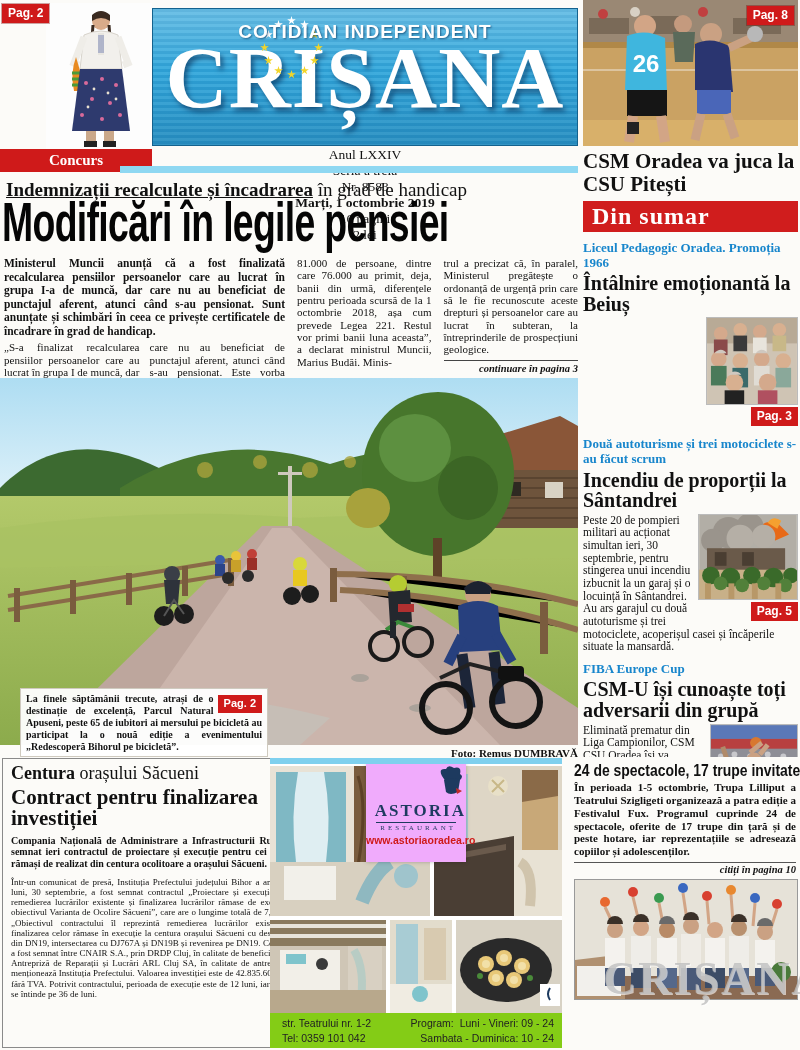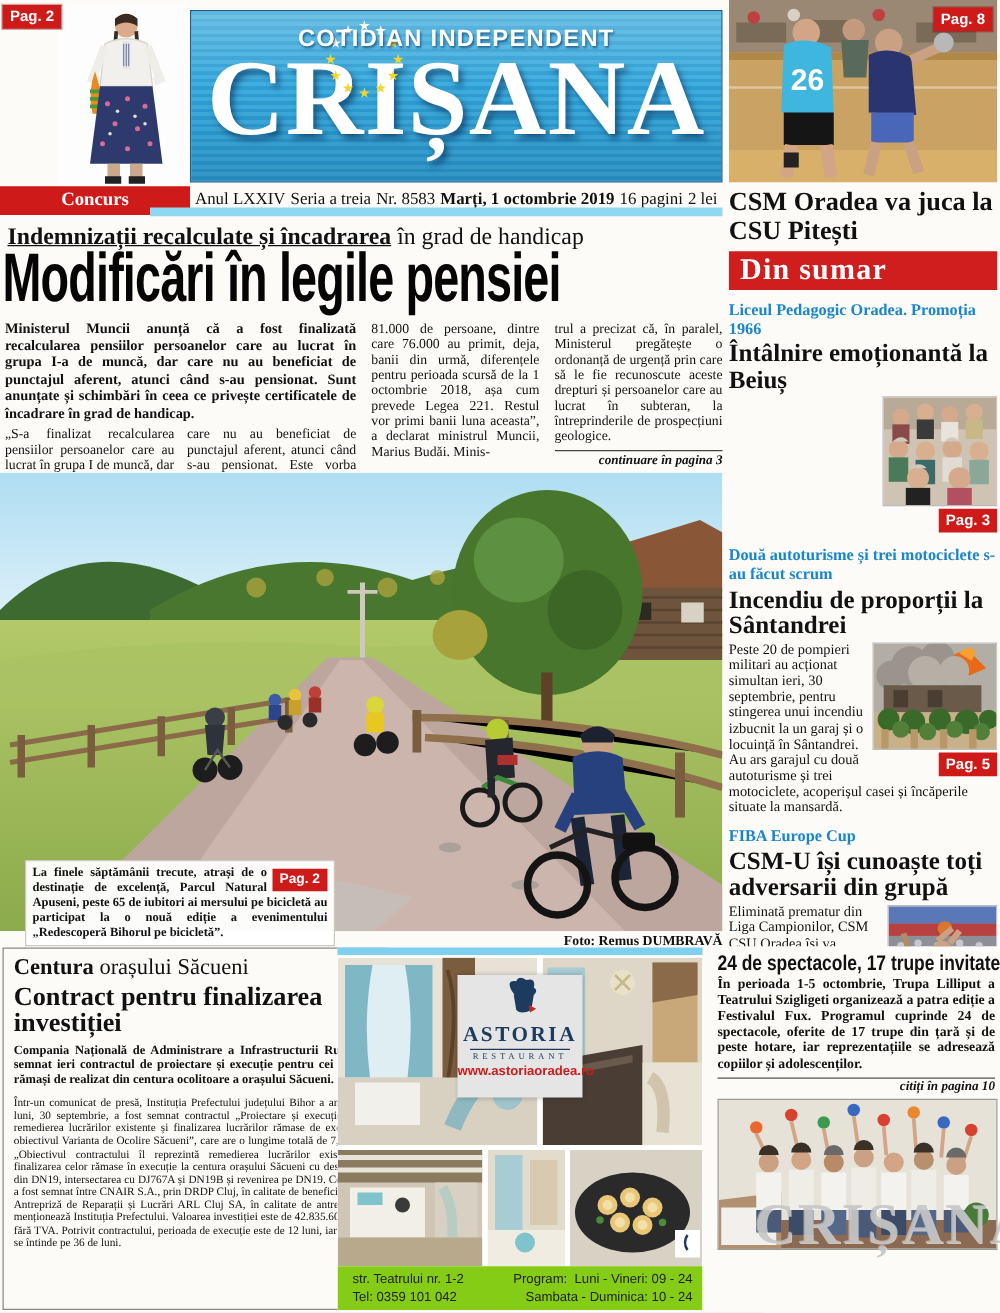--- a/index.html
+++ b/index.html
@@ -23,21 +23,21 @@
               background:linear-gradient(180deg,rgba(255,255,255,.25),rgba(255,255,255,0) 45%,rgba(0,40,80,.18)); }
   .tagline { position:absolute; left:0; right:0; top:12px; text-align:center; color:#fff;
              font-family:"Liberation Sans",sans-serif; font-weight:bold; font-size:19px; letter-spacing:1px;
              text-shadow:1px 1px 2px rgba(0,40,80,.6); z-index:3; }
   .mast-title { position:absolute; left:0; right:0; top:26px; text-align:center; color:#fff;
                 font-weight:bold; font-size:86px; line-height:1; letter-spacing:1px;
                 text-shadow:3px 4px 5px rgba(0,30,70,.55); z-index:2; }
   .star { position:absolute; width:9px; height:9px; z-index:3;
           clip-path:polygon(50% 0%,61% 35%,98% 35%,68% 57%,79% 91%,50% 70%,21% 91%,32% 57%,2% 35%,39% 35%); }
   .dateline { position:absolute; left:152px; top:147px; width:426px; height:24px; display:flex;
-              align-items:center; justify-content:space-between; font-size:13.5px; padding:0 4px; }
+              align-items:center; justify-content:space-between; font-size:13.5px; padding:0 4px;flex-direction:column; }
   .dateline .dl-date { font-weight:bold; }
   .cyan-rule { position:absolute; left:120px; top:166px; width:458px; height:7px; background:#8fd8f2; }
 
   
   .lead-kicker { position:absolute; left:6px; top:179px; width:572px; font-size:19px; }
   .lead-kicker b { font-weight:bold;text-decoration:underline; }
   .lead-headline { position:absolute; left:2px; top:194px; width:850px; font-family:"Liberation Sans",sans-serif;
                    font-weight:bold; font-size:55px; line-height:1.02; letter-spacing:-1px; color:#050505;
                    transform:scaleX(.68); transform-origin:left top; white-space:nowrap; }
   .lead-body { position:absolute; left:4px; top:257px; width:574px; height:118px; display:flex; gap:12px; }
@@ -80,22 +80,22 @@
   .sac-kicker b { font-weight:bold; }
   .sac-head { font-weight:bold; font-size:21px; line-height:1.02; margin:3px 0 5px; }
   .sac-lead { font-weight:bold; font-size:10px; line-height:1.18; text-align:justify; }
   .sac-body { font-size:9px; line-height:1.13; text-align:justify; margin-top:7px; }
   .sac-sign { text-align:right; font-weight:bold; font-size:10px; margin-top:1px; }
 
   .ad-astoria { position:absolute; left:270px; top:758px; width:292px; height:290px; background:#fff;
                 border-top:6px solid #7fd0ee; overflow:hidden; }
   .ad-collage { position:relative; width:100%; height:249px; background:#fff; }
   .ad-cell { position:absolute; overflow:hidden; }
-  .ad-panel { position:absolute; left:96px; top:16px; width:100px; height:98px; background:#e5e5e5;
-              text-align:center; z-index:3; box-shadow:0 0 4px rgba(0,0,0,.25); padding-top:2px; }
+  .ad-panel { position:absolute; left:96px; top:0; width:100px; height:98px; background:#f0abfc;
+              text-align:right; z-index:3; box-shadow:0 0 4px rgba(0,0,0,.25); padding-top:2px; }
   .ad-brand { color:#1d3a5f; font-weight:bold; font-size:17px; letter-spacing:2px; margin-top:1px; }
   .ad-sub { color:#1d3a5f; font-size:7px; letter-spacing:3px; border-top:1px solid #1d3a5f; margin:1px 10px 2px; padding-top:1px; }
   .ad-url { color:#cf1a1a; font-weight:bold; font-family:"Liberation Sans",sans-serif; font-size:10.5px; }
   .ad-info { position:absolute; left:0; right:0; bottom:0; height:35px; background:#84cc16;
              font-family:"Liberation Sans",sans-serif; font-size:10.5px; color:#222;
              display:flex; justify-content:space-between; padding:3px 8px 0 12px; }
   .ad-info .col { line-height:1.4; }
   .ad-info .right { text-align:right; }
 
   .box-fux { position:absolute; left:570px; top:758px; width:228px; height:290px; padding:3px 2px 0 4px; }

